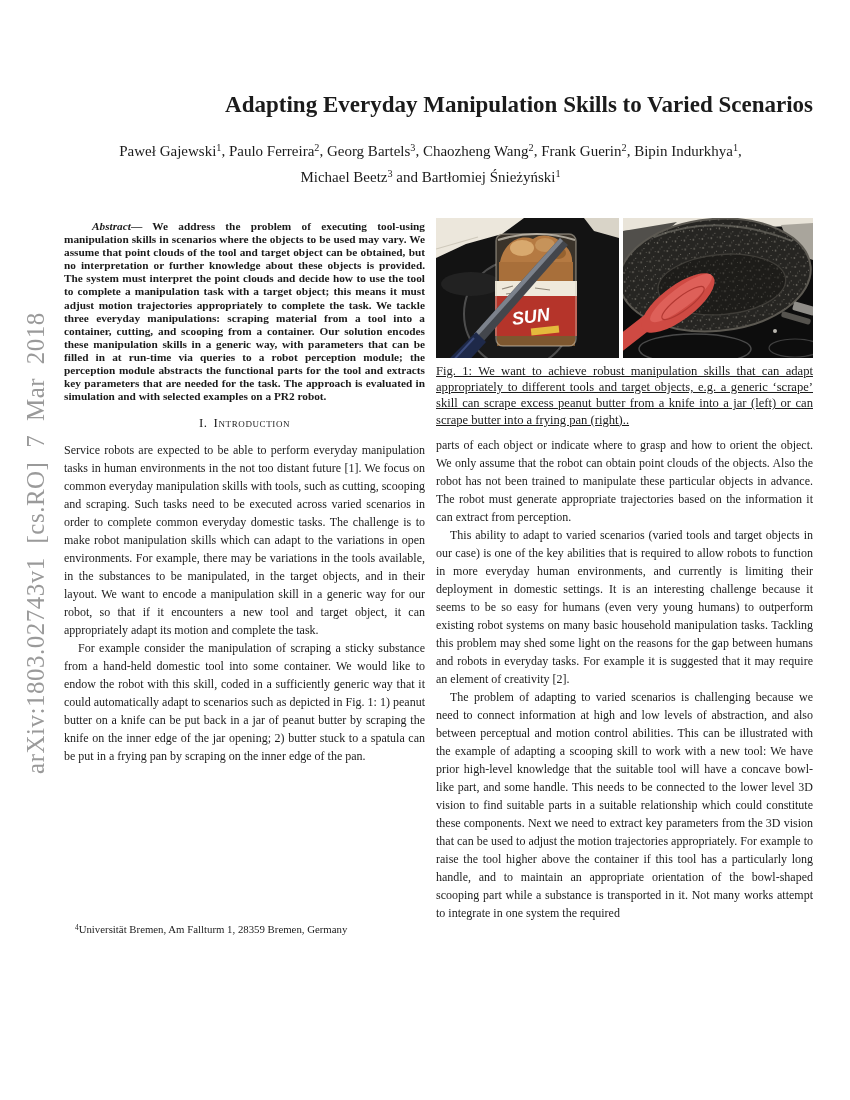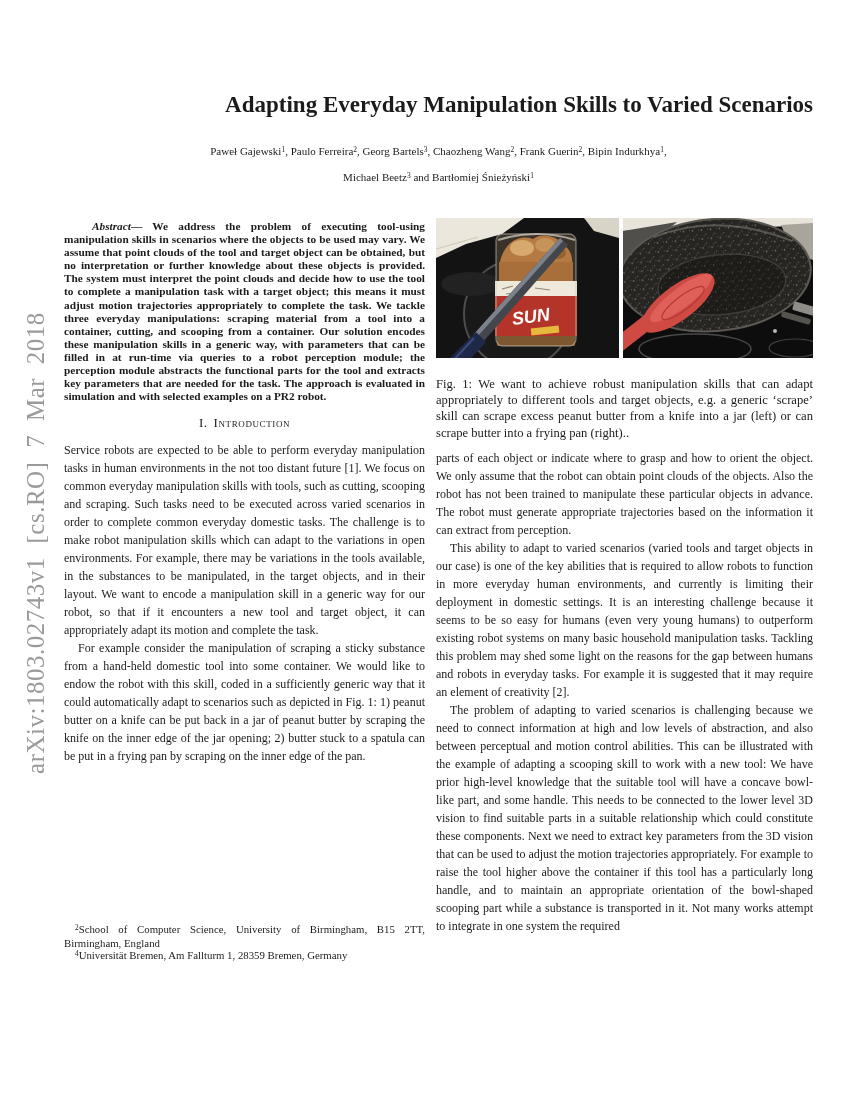--- a/index.html
+++ b/index.html
@@ -11,43 +11,43 @@
     position:absolute;left:-242px;top:527px;width:560px;height:32px;
     transform:rotate(-90deg);transform-origin:center;
     text-align:center;font-size:25px;color:#9a9a9a;letter-spacing:.5px;word-spacing:7px;
     font-family:"Liberation Serif",serif;white-space:nowrap;
   }
   .paper-title{
     position:absolute;left:64px;top:92px;width:749px;text-align:right;
     font-size:23px;font-weight:bold;
   }
   .authors{
-    position:absolute;left:64px;top:139px;width:749px;text-align:center;
-    font-size:11px;line-height:25px;
+    position:absolute;left:56px;top:139px;width:749px;text-align:center;
+    font-size:15px;line-height:25px;
   }
   .sup{vertical-align:baseline;position:relative;top:-0.45em;font-size:0.68em;}
   .mono{font-family:"Liberation Mono",monospace;font-size:0.96em;letter-spacing:.5px;}
   .it{font-style:italic;margin-left:28px;}
   .col-left{position:absolute;left:64px;top:220px;width:361px;}
   .col-right{position:absolute;left:436px;top:218px;width:377px;}
   .abstract{font-size:11.3px;line-height:13.1px;font-weight:bold;text-align:justify;}
   .section-heading{
     text-align:center;font-size:13px;font-variant:small-caps;letter-spacing:.6px;
     margin-top:12px;margin-bottom:10px;word-spacing:2px;
   }
   .body-par{font-size:12px;line-height:18px;text-align:justify;margin:0;}
   .indent{text-indent:14px;font-family:Liberation Serif, serif;}
   .footnotes{
     position:absolute;left:64px;top:923px;width:361px;
     font-size:10.8px;line-height:12.2px;text-align:justify;
   }
   .footnote{text-indent:11px;}
   .figure-row{display:flex;gap:4px;}
   .figure-row svg{display:block;}
-  .fig-caption{margin-top:18px;font-size:12.6px;line-height:16.2px;text-align:justify;}
+  .fig-caption{margin-top:5px;font-size:12.6px;line-height:16.2px;text-align:justify;text-decoration:underline;}
   .right-pars{margin-top:8px;}
 </style>
 </head>
 <body>
 
 <div class="page">
 
   <div class="arxiv-strip">arXiv:1803.02743v1 [cs.RO] 7 Mar 2018</div>
 
   <div class="paper-title">Adapting Everyday Manipulation Skills to Varied Scenarios</div>
@@ -58,21 +58,20 @@
   </div>
 
   <div class="col-left">
     <div class="abstract"><span class="it">Abstract</span><span>— We address the problem of executing tool-using manipulation skills in scenarios where the objects to be used may vary. We assume that point clouds of the tool and target object can be obtained, but no interpretation or further knowledge about these objects is provided. The system must interpret the point clouds and decide how to use the tool to complete a manipulation task with a target object; this means it must adjust motion trajectories appropriately to complete the task. We tackle three everyday manipulations: scraping material from a tool into a container, cutting, and scooping from a container. Our solution encodes these manipulation skills in a generic way, with parameters that can be filled in at run-time via queries to a robot perception module; the perception module abstracts the functional parts for the tool and extracts key parameters that are needed for the task. The approach is evaluated in simulation and with selected examples on a PR2 robot.</span></div>
     <div class="section-heading">I. Introduction</div>
     <p class="body-par">Service robots are expected to be able to perform everyday manipulation tasks in human environments in the not too distant future [1]. We focus on common everyday manipulation skills with tools, such as cutting, scooping and scraping. Such tasks need to be executed across varied scenarios in order to complete common everyday domestic tasks. The challenge is to make robot manipulation skills which can adapt to the variations in open environments. For example, there may be variations in the tools available, in the substances to be manipulated, in the target objects, and in their layout. We want to encode a manipulation skill in a generic way for our robot, so that if it encounters a new tool and target object, it can appropriately adapt its motion and complete the task.</p>
     <p class="body-par indent">For example consider the manipulation of scraping a sticky substance from a hand-held domestic tool into some container. We would like to endow the robot with this skill, coded in a sufficiently generic way that it could automatically adapt to scenarios such as depicted in Fig. 1: 1) peanut butter on a knife can be put back in a jar of peanut butter by scraping the knife on the inner edge of the jar opening; 2) butter stuck to a spatula can be put in a frying pan by scraping on the inner edge of the pan.</p>
   </div>
 
   <div class="footnotes">
-    <div class="footnote"><span class="sup">2</span><span>School of Computer Science, University of Birmingham, B15 2TT, Birmingham, England</span></div>
     <div class="footnote"><span class="sup">4</span><span>Universität Bremen, Am Fallturm 1, 28359 Bremen, Germany</span></div>
   </div>
 
   <div class="col-right">
 
     <div class="figure-row">
 
       <svg width="183" height="140" viewBox="0 0 183 140">
         <rect width="183" height="140" fill="#131313"></rect>
         <polygon points="0,0 88,0 66,16 30,26 0,40" fill="#ece7dc"></polygon>

